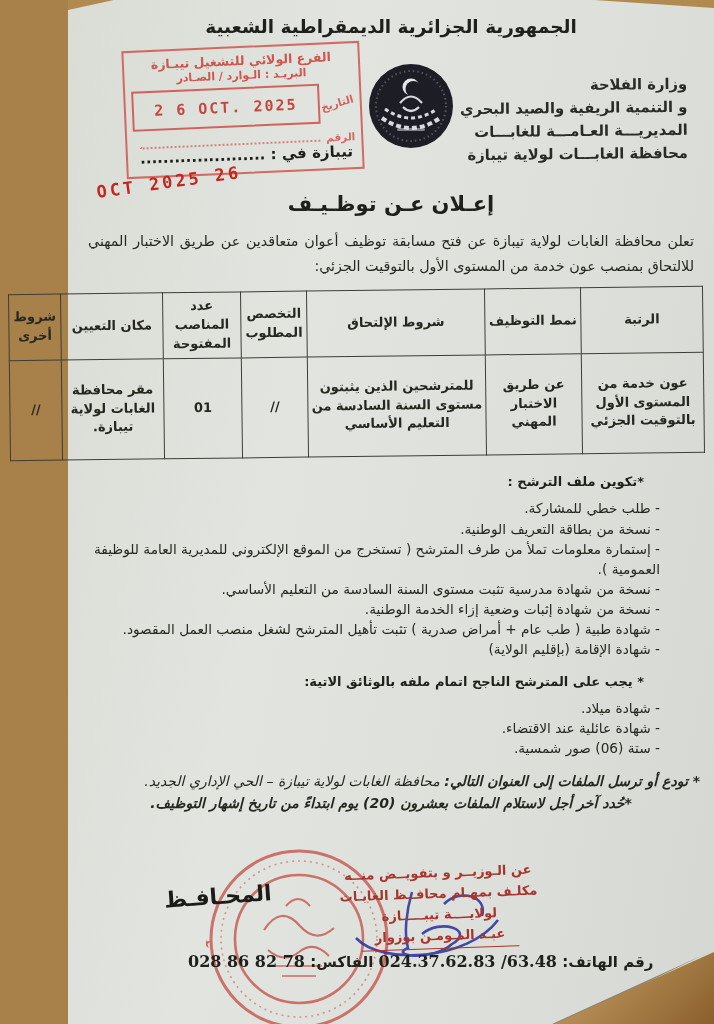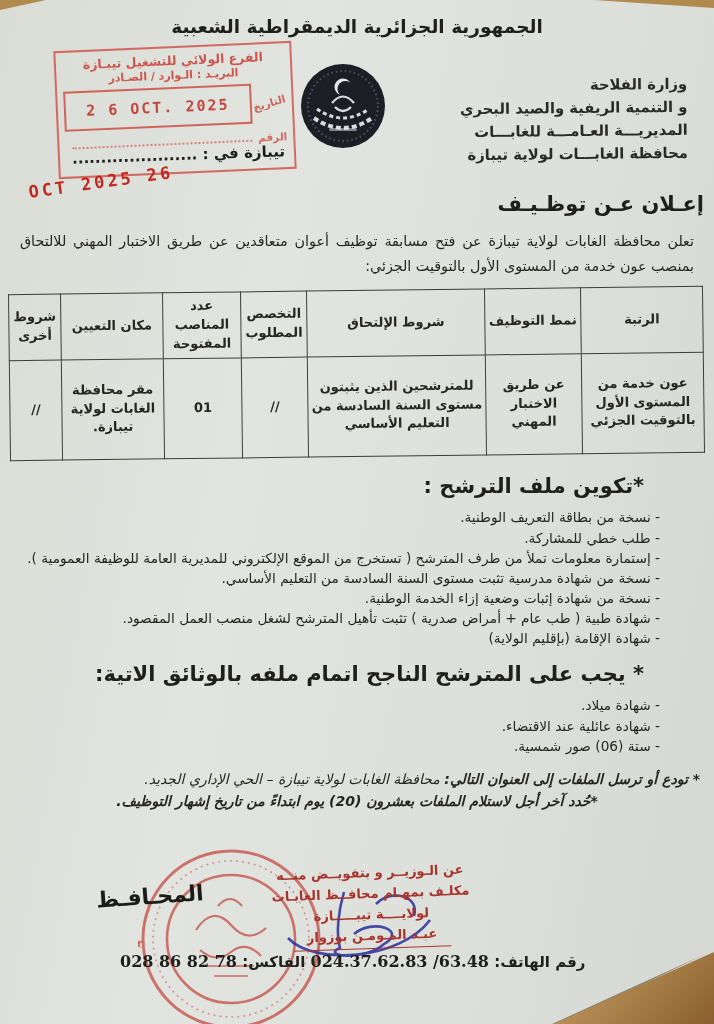--- a/index.html
+++ b/index.html
@@ -5,21 +5,21 @@
   * { margin:0; padding:0; box-sizing:border-box; }
   html,body { width:714px; height:1024px; overflow:hidden; }
   body {
     background:#a8804a;
     font-family:"DejaVu Sans", sans-serif;
     color:#23241f;
     direction:rtl;
   }
   .paper {
     position:relative;
-    width:714px; height:1024px;
+    width:646px; height:1024px;
     background:linear-gradient(100deg,#dadcd6 0%,#e2e4df 35%,#dddfda 70%,#d5d8d2 100%);
   }
   
   .corner { position:absolute; background:#b08a4e; }
   .corner.tl { left:0; top:0; width:46px; height:10px; clip-path:polygon(0 0,100% 0,0 100%); }
   .corner.tr { right:0; top:0; width:120px; height:8px; clip-path:polygon(0 0,100% 0,100% 100%); }
   .corner.br {
     right:0; bottom:0; width:160px; height:72px;
     background:linear-gradient(135deg,#caa368,#8a5f2d);
     clip-path:polygon(100% 0,100% 100%,0 100%);
@@ -76,21 +76,21 @@
     position:absolute; top:172px; left:28px;
     color:#c3261d; font-weight:bold;
     font-family:"DejaVu Sans Mono", monospace;
     font-size:17px; letter-spacing:3px;
     transform:rotate(-8deg);
   }
 
   
   .content { position:absolute; top:192px; left:10px; right:10px; }
   .doc-title {
-    text-align:right; font-size:21px; font-weight:bold; color:#1f201b;
+    text-align:center; font-size:21px; font-weight:bold; color:#1f201b;
     letter-spacing:.5px; margin-bottom:13px;
   }
   .intro {
     font-size:14.3px; line-height:1.78; text-align:justify;
     margin:0 10px 10px; color:#26271f;
   }
 
   table.jobs {
     width:694px; border-collapse:collapse; table-layout:fixed;
     transform:rotate(-.7deg); margin:0 0 18px;
@@ -99,21 +99,21 @@
     border:1.4px solid #3d3e37;
     font-size:13px; font-weight:bold; color:#26271f;
     text-align:center; vertical-align:middle; padding:4px 3px;
     line-height:1.45;
   }
   table.jobs th { height:62px; }
   table.jobs td { height:100px; }
   .c0{width:122px;} .c1{width:96px;} .c2{width:178px;} .c3{width:66px;}
   .c4{width:78px;} .c5{width:102px;} .c6{width:52px;}
 
-  .sec-head { font-size:21px; font-weight:bold; margin:0 60px 9px 0; color:#1f2019; }
+  .sec-head { font-size:13px; font-weight:bold; margin:0 60px 9px 0; color:#1f2019; }
   ul.docs { list-style:none; margin:0 44px 0 0; }
   ul.docs li { font-size:13.7px; line-height:1.47; color:#26271f; }
   .sec2 { margin-top:14px; }
 
   .notes { margin-top:13px;font-style:italic; }
   .note-line { font-size:14px; line-height:1.55; margin:0 4px; color:#26271f; }
   .note-line b { font-weight:bold; }
   .bold-line { font-weight:bold;text-align:center; }
   .remark { margin-top:9px; }
 
@@ -213,22 +213,22 @@
         <td>//</td>
         <td>01</td>
         <td>مقر محافظة الغابات لولاية تيبازة.</td>
         <td>//</td>
       </tr>
     </tbody>
       </table>
 
     <div class="sec-head">*تكوين ملف الترشح :</div>
     <ul class="docs">
+      <li>- طلب خطي للمشاركة.</li>
       <li>- نسخة من بطاقة التعريف الوطنية.</li>
-      <li>- طلب خطي للمشاركة.</li>
       <li>- إستمارة معلومات تملأ من طرف المترشح ( تستخرج من الموقع الإلكتروني للمديرية العامة للوظيفة العمومية ).</li>
       <li>- نسخة من شهادة مدرسية تثبت مستوى السنة السادسة من التعليم الأساسي.</li>
       <li>- نسخة من شهادة إثبات وضعية إزاء الخدمة الوطنية.</li>
       <li>- شهادة طبية ( طب عام + أمراض صدرية ) تثبت تأهيل المترشح لشغل منصب العمل المقصود.</li>
       <li>- شهادة الإقامة (بإقليم الولاية)</li>
     </ul>
 
     <div class="sec-head sec2">* يجب على المترشح الناجح اتمام ملفه بالوثائق الاتية:</div>
     <ul class="docs">
       <li>- شهادة ميلاد.</li>

